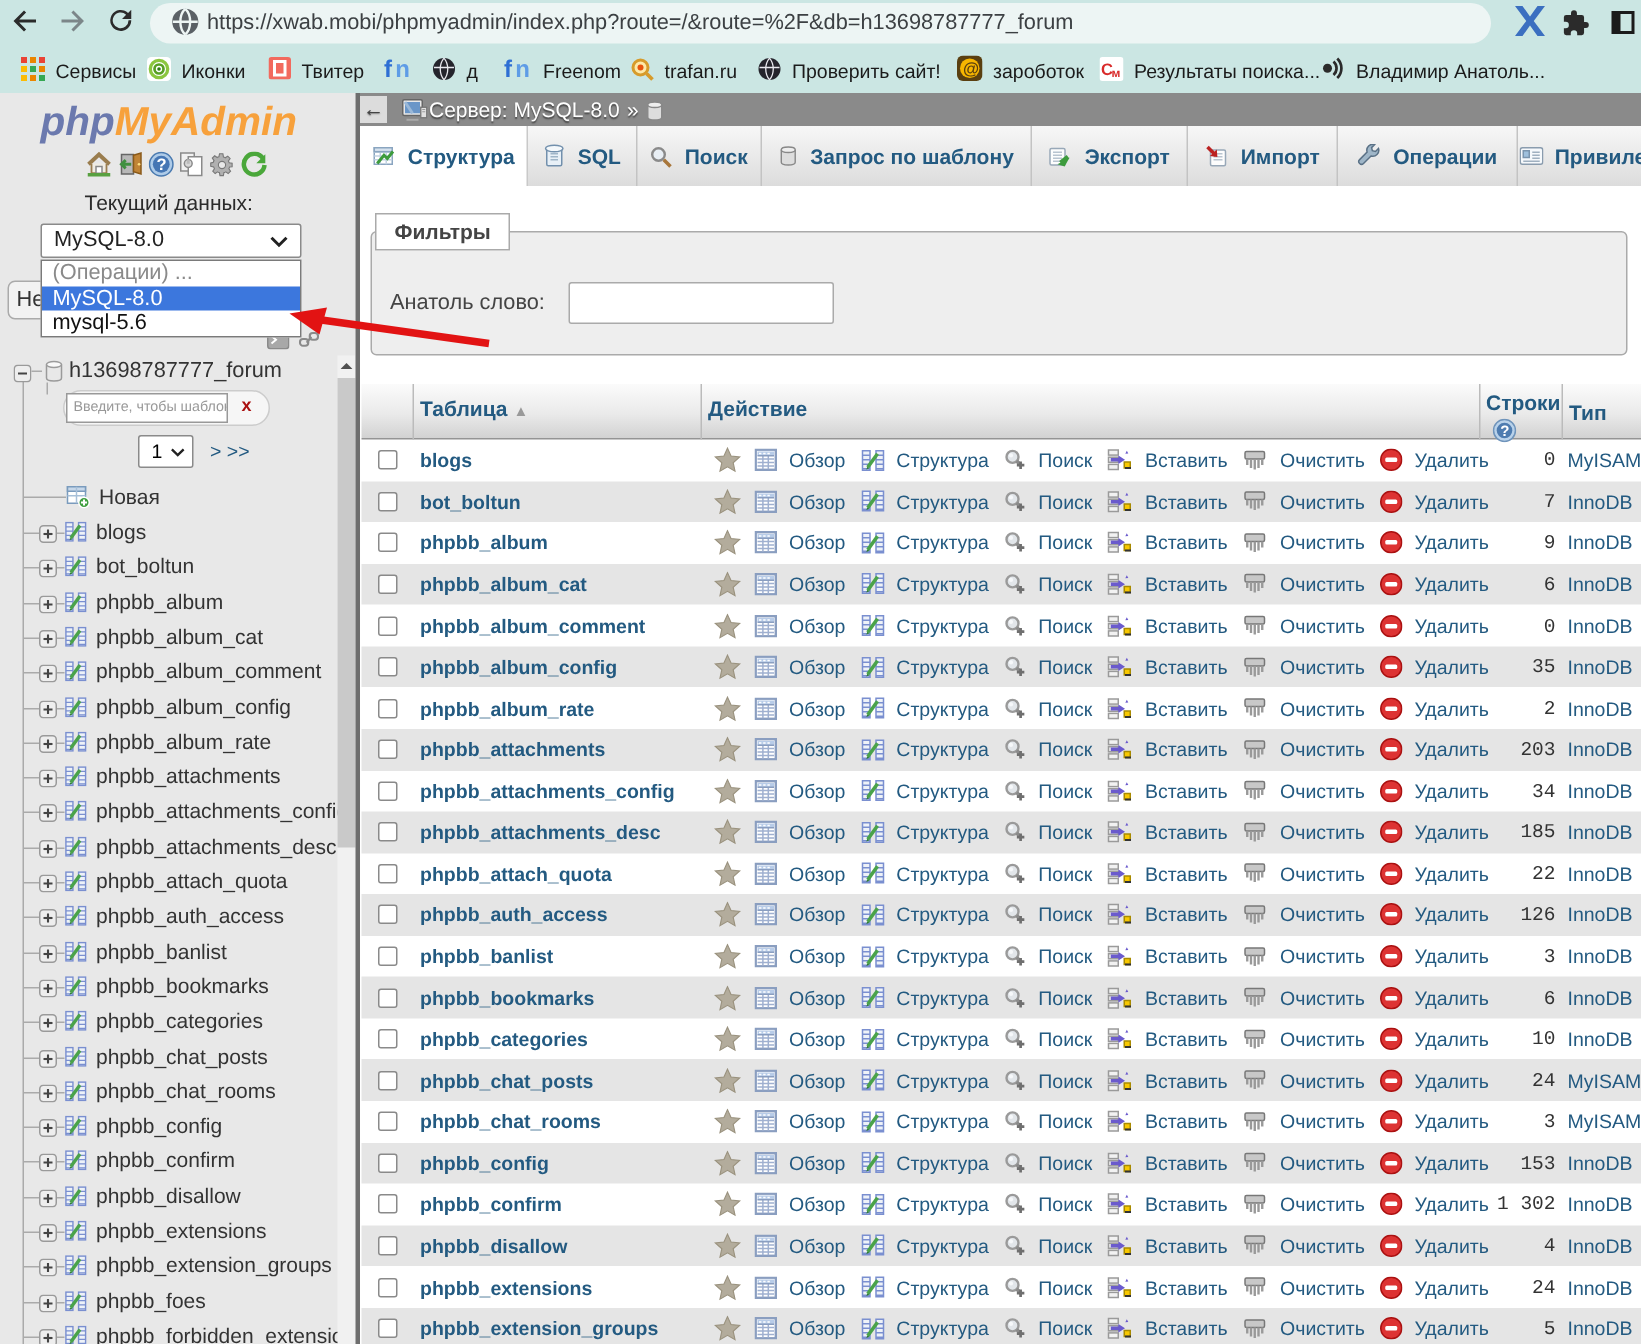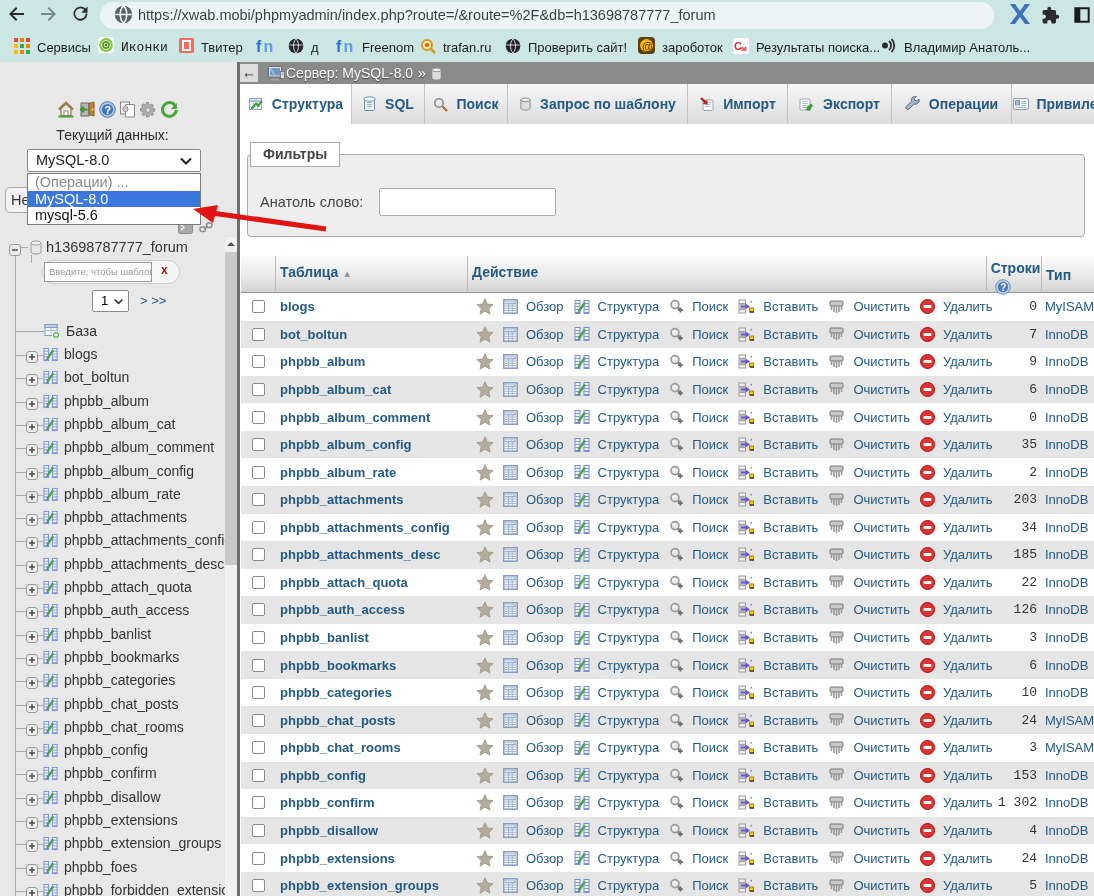--- a/index.html
+++ b/index.html
@@ -107,21 +107,21 @@
               <rect x="6" y="0" width="4" height="4" fill="#ea8600"></rect>
               <rect x="12" y="0" width="4" height="4" fill="#ea4335"></rect>
     <rect x="0" y="6" width="4" height="4" fill="#fbbc04"></rect>
               <rect x="6" y="6" width="4" height="4" fill="#34a853"></rect>
               <rect x="12" y="6" width="4" height="4" fill="#ea8600"></rect>
     <rect x="0" y="12" width="4" height="4" fill="#fbbc04"></rect>
               <rect x="6" y="12" width="4" height="4" fill="#ea8600"></rect>
               <rect x="12" y="12" width="4" height="4" fill="#34a853"></rect>
             </g>
           </svg></span>Сервисы</div>
-      <div class="bm" style="left: 98px; font-family: Liberation Mono, monospace;"><span class="bi"><svg width="16" height="16" viewBox="0 0 16 16">
+      <div class="bm" style="left: 98px;"><span class="bi"><svg width="16" height="16" viewBox="0 0 16 16">
             <rect x="0" y="0" width="16" height="16" rx="3" fill="#fff"></rect>
             <circle cx="8" cy="8" r="5.8" fill="none" stroke="#8bc63f" stroke-width="2.2"></circle>
             <circle cx="8" cy="8" r="3" fill="none" stroke="#58a023" stroke-width="1.8"></circle>
             <circle cx="8" cy="8" r="1.2" fill="#2f7d12"></circle>
           </svg></span>Иконки</div>
       <div class="bm" style="left: 179px;"><span class="bi"><svg width="15" height="15" viewBox="0 0 15 15">
             <rect x="0" y="0" width="15" height="15" rx="2" fill="#f26a5e"></rect>
             <rect x="4" y="3" width="7" height="9" fill="none" stroke="#fff" stroke-width="2"></rect>
           </svg></span>Твитер</div>
       <div class="bm" style="left: 256px;">
@@ -158,20 +158,21 @@
             <text x="8" y="13" font-size="8" font-weight="bold" fill="#d92b2b">м</text>
           </svg></span>Результаты поиска...</div>
       <div class="bm" style="left: 880px;"><span class="bi"><svg width="17" height="15" viewBox="0 0 17 15">
             <circle cx="5" cy="7.5" r="3" fill="#2b2b2b"></circle>
             <path d="M9 3a6 6 0 0 1 0 9M11.5 1a9 9 0 0 1 0 13" fill="none" stroke="#2b2b2b" stroke-width="1.8"></path>
           </svg></span>Владимир Анатоль...</div>
     </div>
 </div>
 
 <div id="sidebar">
+  <div id="logo"><span class="p1">php</span><span class="p2">MyAdmin</span></div>
   <div id="navicons">
       <svg width="18" height="17" viewBox="0 0 18 17">
         <path d="M2 8.5L9 2l7 6.5" fill="none" stroke="#9a7d4e" stroke-width="2.6"></path>
         <path d="M4 8v6.5h10V8" fill="#f0ece2" stroke="#9a7d4e" stroke-width="1.2"></path>
         <rect x="7" y="10" width="4" height="4.5" fill="#fff" stroke="#888"></rect>
         <path d="M1.5 15.5h15" stroke="#58a040" stroke-width="2.2"></path>
       </svg>
       <svg width="18" height="17" viewBox="0 0 18 17">
         <rect x="3" y="2" width="8" height="13" fill="#b8b8b8" stroke="#666"></rect>
         <path d="M11 2.5l5-1.5v14l-5-1.5z" fill="#c08436" stroke="#8a5a1a"></path>
@@ -226,21 +227,21 @@
         </svg></div>
       <div class="abs" style="left:140px;top:56px;font-size:13px;color:#235a81">&gt; &gt;&gt;</div>
       <div class="abs" style="left:16px;top:94px;width:28px;height:1px;background:#aaa"></div>
       <div class="abs" style="left:44px;top:87px"><svg width="16" height="15" viewBox="0 0 16 15">
           <rect x="1" y="0.5" width="12" height="11" fill="#fff" stroke="#7a9bbd"></rect>
           <rect x="1" y="0.5" width="12" height="3" fill="#c7d8ea" stroke="#7a9bbd"></rect>
           <path d="M1 6.5h12M7 0.5v11" stroke="#a8c0d8"></path>
           <circle cx="12" cy="11" r="3.5" fill="#3f9e3f" stroke="#fff"></circle>
           <path d="M12 9v4M10 11h4" stroke="#fff" stroke-width="1.3"></path>
         </svg></div>
-      <div class="abs" style="left:66px;top:86px;font-size:14px;color:#333">База</div>
+      <div class="abs" style="left:66px;top:86px;font-size:14px;color:#333">Новая</div>
       <div class="abs" style="left:16px;top:118px;width:10px;height:1px;background:#aaa"></div>
       <div class="abs" style="left:26px;top:112px"><svg width="12" height="12" viewBox="0 0 12 12">
           <rect x="0.5" y="0.5" width="11" height="11" rx="2.5" fill="#eee" stroke="#9a9a9a"></rect>
           <line x1="3" y1="6" x2="9" y2="6" stroke="#444" stroke-width="1.4"></line>
           <line x1="6" y1="3" x2="6" y2="9" stroke="#444" stroke-width="1.4"></line>
         </svg></div>
       <div class="abs" style="left:38px;top:118px;width:5px;height:1px;background:#aaa"></div>
       <div class="abs" style="left:43px;top:110px"><svg width="15" height="15" viewBox="0 0 16 16">
           <rect x="1" y="1.5" width="5" height="13" fill="#eef2f8" stroke="#7a8fd0"></rect>
           <path d="M1 4.5h5M1 7.5h5M1 10.5h5M1 13.5h5" stroke="#7a8fd0" stroke-width="0.9"></path>
@@ -678,32 +679,32 @@
           <path d="M5 6.5h5M5 8.5h5M5 10.5h5" stroke="#9fb5c8"></path>
         </svg>SQL</div>
       <div class="tab" style="width:83px"><svg width="15" height="15" viewBox="0 0 15 15">
           <circle cx="6" cy="6" r="4.2" fill="#e8eef4" stroke="#8a8a8a" stroke-width="1.6"></circle>
           <line x1="9.5" y1="9.5" x2="14" y2="14" stroke="#a8763a" stroke-width="2.4"></line>
         </svg>Поиск</div>
       <div class="tab" style="width:180px"><svg width="13" height="14" viewBox="0 0 14 15">
           <path d="M2 3v9c0 1.2 2.2 2 5 2s5-.8 5-2V3" fill="#ddd" stroke="#888"></path>
           <ellipse cx="7" cy="3" rx="5" ry="2" fill="#eee" stroke="#888"></ellipse>
         </svg>Запрос по шаблону</div>
+      <div class="tab" style="width:104px"><svg width="16" height="16" viewBox="0 0 16 16">
+          <rect x="1" y="3" width="10" height="11" rx="1" fill="#fdfdfd" stroke="#98a8b8"></rect>
+          <path d="M3 5.5h6M3 7.5h6M3 9.5h6M3 11.5h6" stroke="#b8c4d0"></path>
+          <path d="M6 13.5L14 9l-3.2 6z" fill="#3d9b3d"></path>
+          <path d="M8 12.5l5-4" stroke="#3d9b3d" stroke-width="2.8"></path>
+        </svg>Экспорт</div>
       <div class="tab" style="width:100px"><svg width="16" height="16" viewBox="0 0 16 16">
           <rect x="4" y="4" width="10" height="10.5" rx="1" fill="#fdfdfd" stroke="#98a8b8"></rect>
           <path d="M6 6.5h6M6 8.5h6M6 10.5h6" stroke="#b8c4d0"></path>
           <path d="M2 2l5.5 5.5" stroke="#bb2222" stroke-width="2.4"></path>
           <path d="M8.6 8.6L8.2 3.6 3.6 8z" fill="#bb2222"></path>
         </svg>Импорт</div>
-      <div class="tab" style="width:104px"><svg width="16" height="16" viewBox="0 0 16 16">
-          <rect x="1" y="3" width="10" height="11" rx="1" fill="#fdfdfd" stroke="#98a8b8"></rect>
-          <path d="M3 5.5h6M3 7.5h6M3 9.5h6M3 11.5h6" stroke="#b8c4d0"></path>
-          <path d="M6 13.5L14 9l-3.2 6z" fill="#3d9b3d"></path>
-          <path d="M8 12.5l5-4" stroke="#3d9b3d" stroke-width="2.8"></path>
-        </svg>Экспорт</div>
       <div class="tab" style="width:120px"><svg width="16" height="16" viewBox="0 0 16 16">
           <path d="M14 3a4 4 0 0 1-5 5l-5 5a1.8 1.8 0 0 1-2.6-2.6l5-5a4 4 0 0 1 5-5l-2 2 .5 2.1 2.1.5z" fill="#9fb6c8" stroke="#5a7186"></path>
         </svg>Операции</div>
       <div class="tab" style="width:110px"><svg width="16" height="14" viewBox="0 0 16 14">
           <rect x="0.5" y="1.5" width="15" height="11" rx="1.5" fill="#f6f9fc" stroke="#8a9cae"></rect>
           <rect x="2.5" y="3.5" width="4" height="4.5" fill="#9fc0dd" stroke="#7a94ae"></rect>
           <path d="M8.5 4.5h5M8.5 6.5h5M8.5 8.5h5M2.5 10.5h11" stroke="#9fb0c0"></path>
         </svg>Привилегии</div>
     </div>
   <div id="fieldset"></div>

